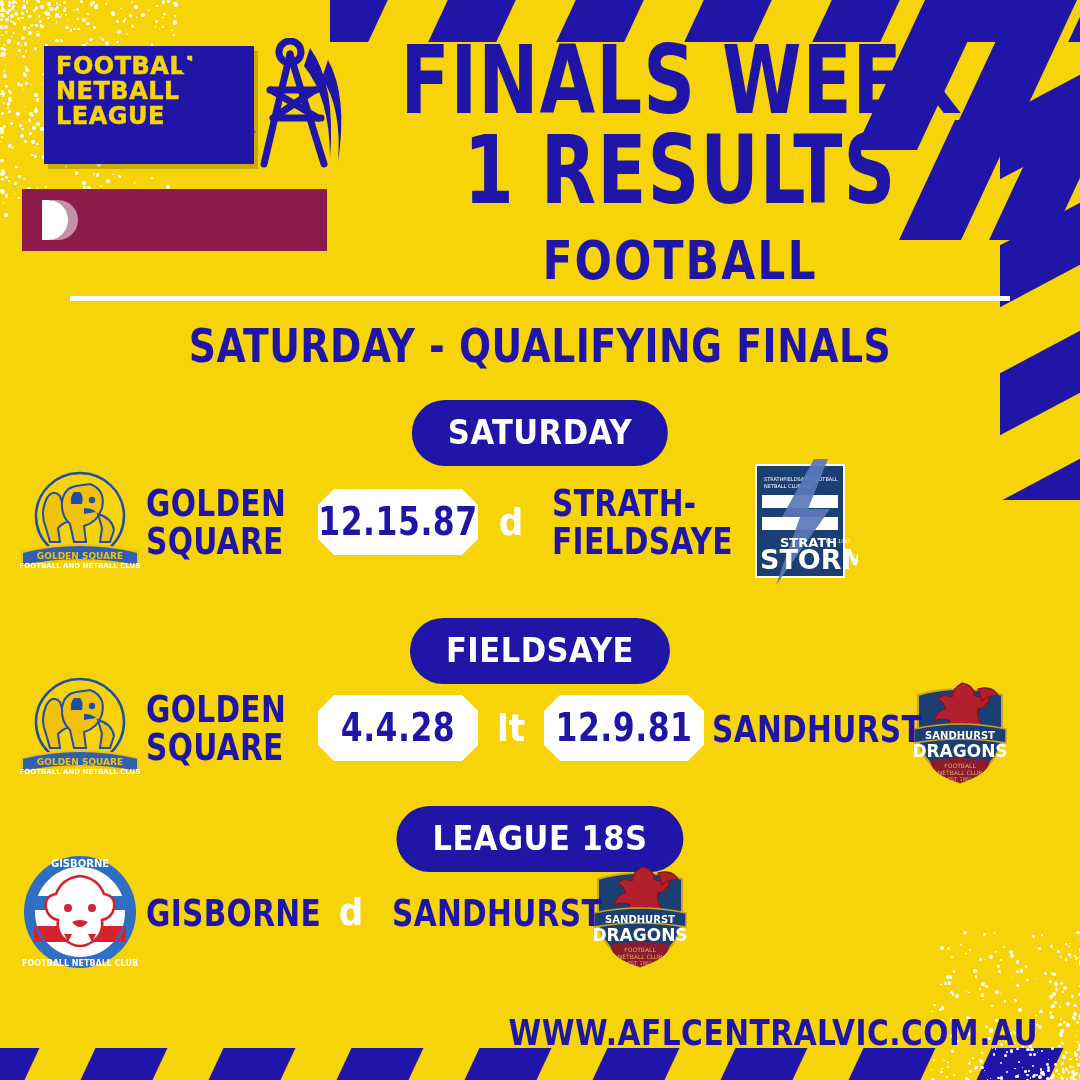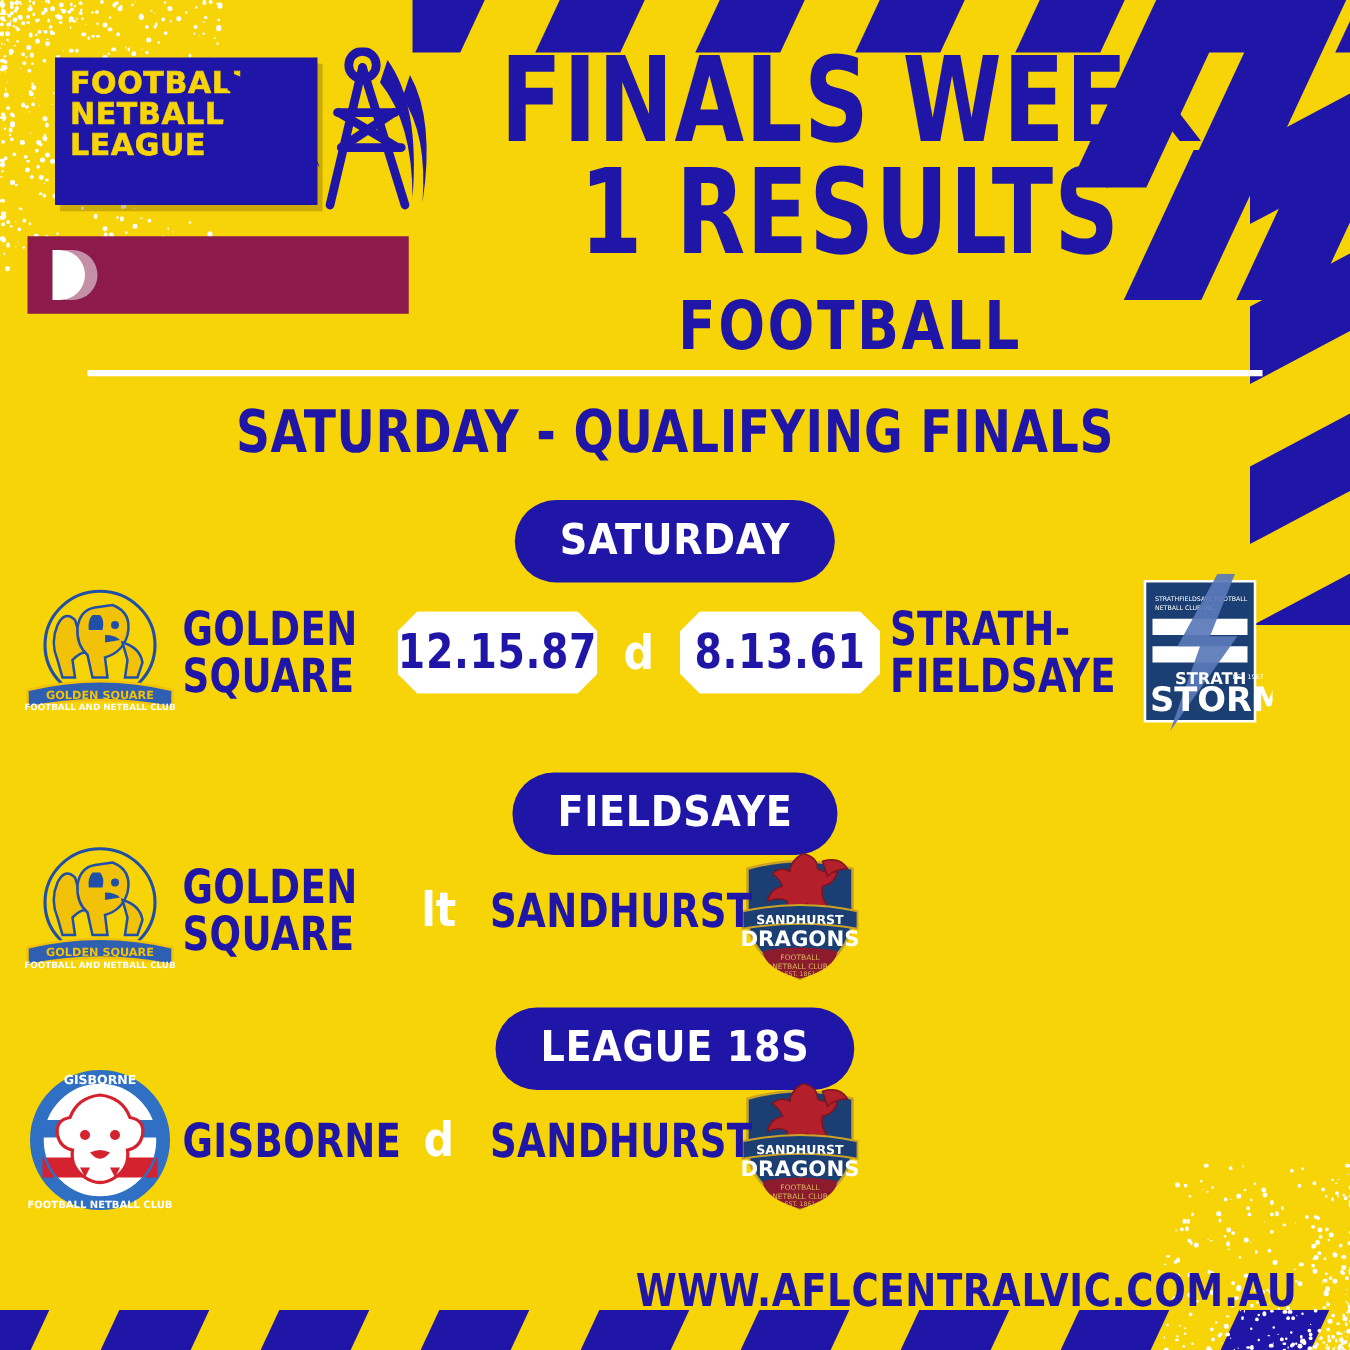--- a/index.html
+++ b/index.html
@@ -1007,23 +1007,20 @@
       <text x="64" y="102" text-anchor="middle" font-family="DejaVu Sans, sans-serif" font-size="7" font-weight="bold" fill="#ffffff">FOOTBALL AND NETBALL CLUB</text>
     </g>
   </svg>
         </div>
         <div class="team-name left" style="white-space: pre-line;">GOLDEN
 SQUARE</div>
         <div class="score-box">
           <span>12.15.87</span>
         </div>
         <div class="result-sep">d</div>
-        <div class="score-box">
-          <span>8.13.61</span>
-        </div>
         <div class="team-name right" style="white-space: pre-line;">STRATH-
 FIELDSAYE</div>
         <div class="crest right">
           <svg width="116" height="126" viewBox="0 0 116 126">
     <rect x="14" y="6" width="88" height="112" fill="#1b3f73" stroke="#ffffff" stroke-width="2"></rect>
     <text x="22" y="22" font-family="DejaVu Sans, sans-serif" font-size="5" fill="#ffffff">STRATHFIELDSAYE FOOTBALL</text>
     <text x="22" y="29" font-family="DejaVu Sans, sans-serif" font-size="5" fill="#ffffff">NETBALL CLUB INC.</text>
     <rect x="20" y="36" width="76" height="13" fill="#ffffff"></rect>
     <rect x="20" y="58" width="76" height="13" fill="#ffffff"></rect>
     <path d="M72 0 L40 58 L58 58 L34 126 L88 50 L66 50 L86 0 Z" fill="#5a78b8" opacity="0.92"></path>
@@ -1051,21 +1048,27 @@
     </g>
     <g>
       <path d="M6 86 Q64 72 122 86 L122 100 Q64 88 6 100 Z" fill="#2f5fb0" stroke="#f2c10a" stroke-width="2"></path>
       <text x="64" y="93" text-anchor="middle" font-family="DejaVu Sans, sans-serif" font-size="9" font-weight="bold" fill="#f2c10a">GOLDEN SQUARE</text>
       <text x="64" y="102" text-anchor="middle" font-family="DejaVu Sans, sans-serif" font-size="7" font-weight="bold" fill="#ffffff">FOOTBALL AND NETBALL CLUB</text>
     </g>
   </svg>
         </div>
         <div class="team-name left" style="white-space: pre-line;">GOLDEN
 SQUARE</div>
+        <div class="score-box">
+          <span>4.4.28</span>
+        </div>
         <div class="result-sep">lt</div>
+        <div class="score-box">
+          <span>12.9.81</span>
+        </div>
         <div class="team-name right" style="white-space: pre-line;">SANDHURST</div>
         <div class="crest right">
           <svg width="112" height="118" viewBox="0 0 112 118">
     <path d="M14 26 Q56 14 98 26 L98 64 Q98 96 56 114 Q14 96 14 64 Z" fill="#1b3f73" stroke="#c9a227" stroke-width="2"></path>
     <g fill="#b3202c" stroke="#7d1420" stroke-width="1.2">
       <path d="M58 14 Q48 20 48 28 Q40 24 34 30 Q40 34 42 40 Q32 42 30 52 Q40 48 46 52 Q44 62 52 66 Q56 56 62 54 Q70 60 78 56 Q72 48 74 40 Q84 38 86 28 Q76 30 70 26 Q70 16 58 14 Z"></path>
       <path d="M74 20 Q88 16 94 26 Q84 26 78 32 Z"></path>
     </g>
     <path d="M10 60 Q56 50 102 60 L102 74 Q56 66 10 74 Z" fill="#1b3f73" stroke="#c9a227" stroke-width="1.5"></path>
     <text x="56" y="70" text-anchor="middle" font-family="DejaVu Sans, sans-serif" font-size="10" font-weight="bold" fill="#ffffff">SANDHURST</text>

